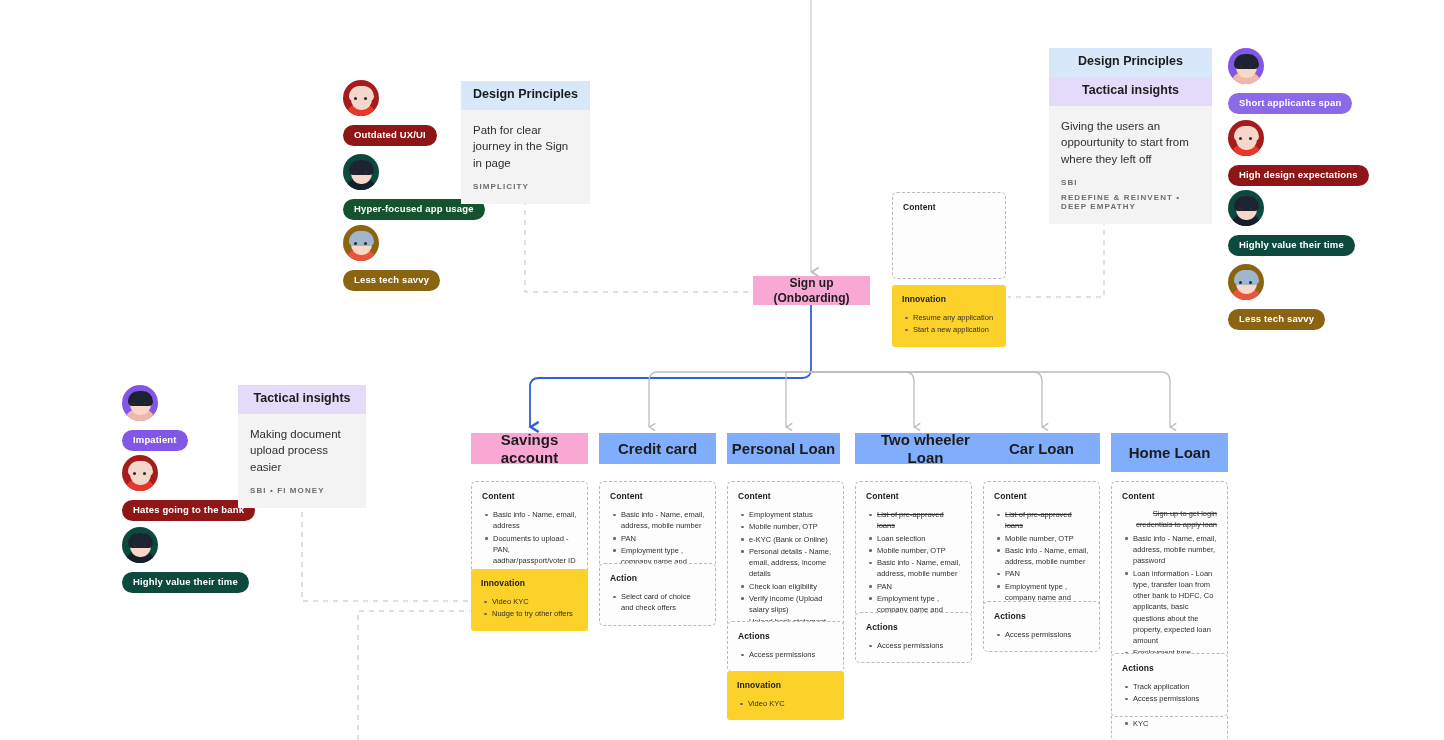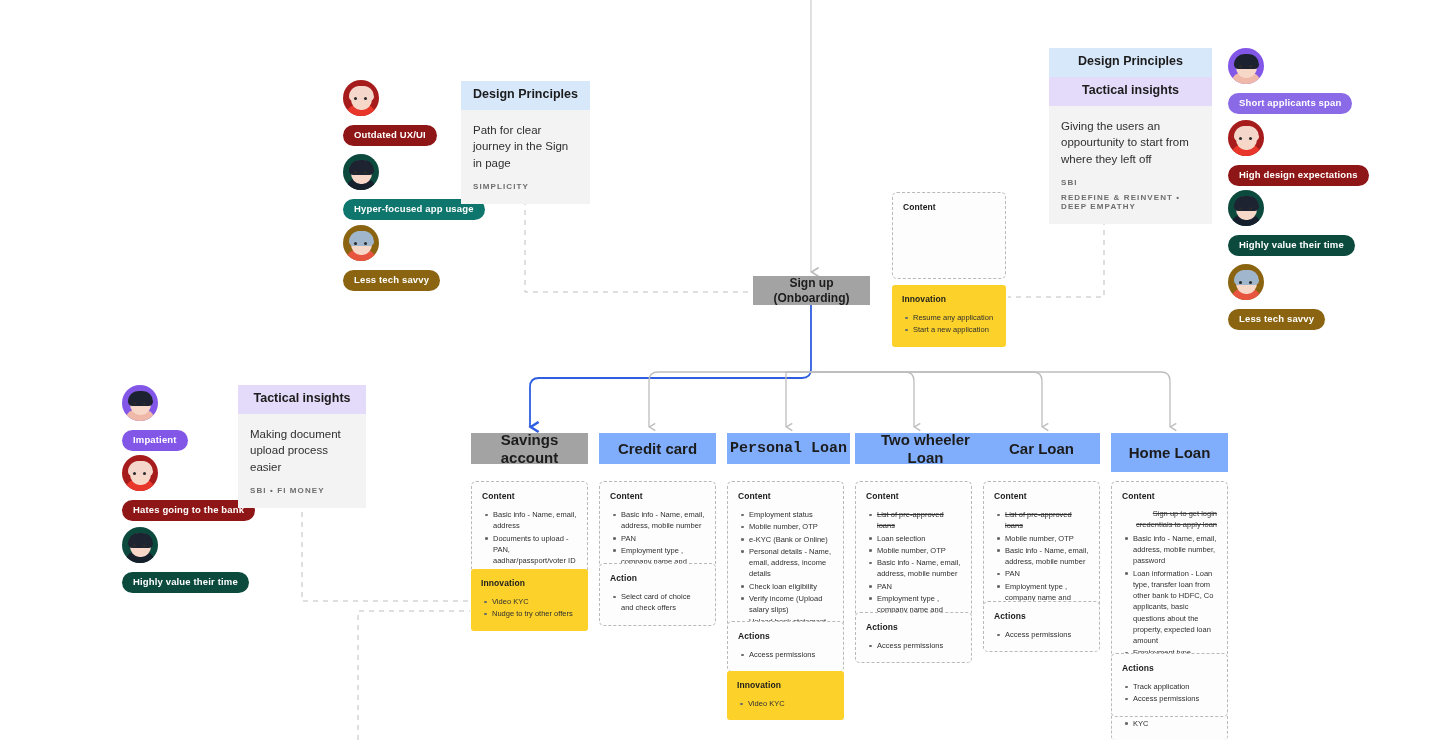--- a/index.html
+++ b/index.html
@@ -127,21 +127,21 @@
     position: absolute;
     display: flex;
     align-items: center;
     justify-content: center;
     text-align: center;
     font-size: 12px;
     font-weight: 700;
     color: #1c1c1c;
     line-height: 1.2;
   }
-  .node.red  { background: #a3a3a3; }
+  .node.red  { background: #f9a8d4; }
   .node.blue { background: #81aefc; }
   .node.cat  { font-size: 15px; font-weight: 700; }
 
   
   .box {
     position: absolute;
     box-sizing: border-box;
     padding: 9px 10px 10px;
   }
   .box.dashed {
@@ -235,21 +235,21 @@
           <span class="hair" style="background:#f4d6cb"></span>
           <span class="eye l"></span>
           <span class="eye r"></span>
         </div><div class="tag" style="background: rgb(143, 22, 22);">Outdated UX/UI</div></div>
       <div class="persona" style="left: 343px; top: 154px;"><div class="avatar" style="background: rgb(13, 74, 62);">
           <span class="body" style="background:#16202c"></span>
           <span class="face"></span>
           <span class="hair" style="background:#1d2330"></span>
           <span class="eye l"></span>
           <span class="eye r"></span>
-        </div><div class="tag" style="background: #0f766e;">Hyper-focused app usage</div></div>
+        </div><div class="tag" style="background: #14532d;">Hyper-focused app usage</div></div>
       <div class="persona" style="left: 343px; top: 225px;"><div class="avatar" style="background: rgb(138, 100, 16);">
           <span class="body" style="background:#e8553f"></span>
           <span class="face"></span>
           <span class="hair" style="background:#9fb6cc"></span>
           <span class="eye l"></span>
           <span class="eye r"></span>
         </div><div class="tag" style="background: rgb(138, 100, 16);">Less tech savvy</div></div>
       <div class="persona" style="left: 122px; top: 385px;"><div class="avatar" style="background: rgb(130, 87, 232);">
           <span class="body" style="background:#f0b8a8"></span>
           <span class="face"></span>
@@ -359,21 +359,21 @@
           <li>PAN</li>
           <li>Employment type , company name and annual income</li>
         </ul>
       </div>
       <div class="box dashed" style="left: 599px; top: 563px; width: 117px; min-height: 55px;">
         <div class="box-title">Action</div>
         <ul>
           <li>Select card of choice and check offers</li>
         </ul>
       </div>
-      <div class="node cat blue" style="left: 727px; top: 433px; width: 123px; height: 31px; font-family: Liberation Mono, monospace;">Personal Loan</div>
+      <div class="node cat blue" style="left: 727px; top: 433px; width: 113px; height: 31px;">Personal Loan</div>
       <div class="box dashed" style="left: 727px; top: 481px; width: 117px; min-height: 134px;">
         <div class="box-title">Content</div>
         <ul>
           <li>Employment status</li>
           <li>Mobile number, OTP</li>
           <li>e-KYC (Bank or Online)</li>
           <li>Personal details - Name, email, address, income details</li>
           <li>Check loan eligibility</li>
           <li>Verify income (Upload salary slips)</li>
           <li>Upload bank statement</li>

